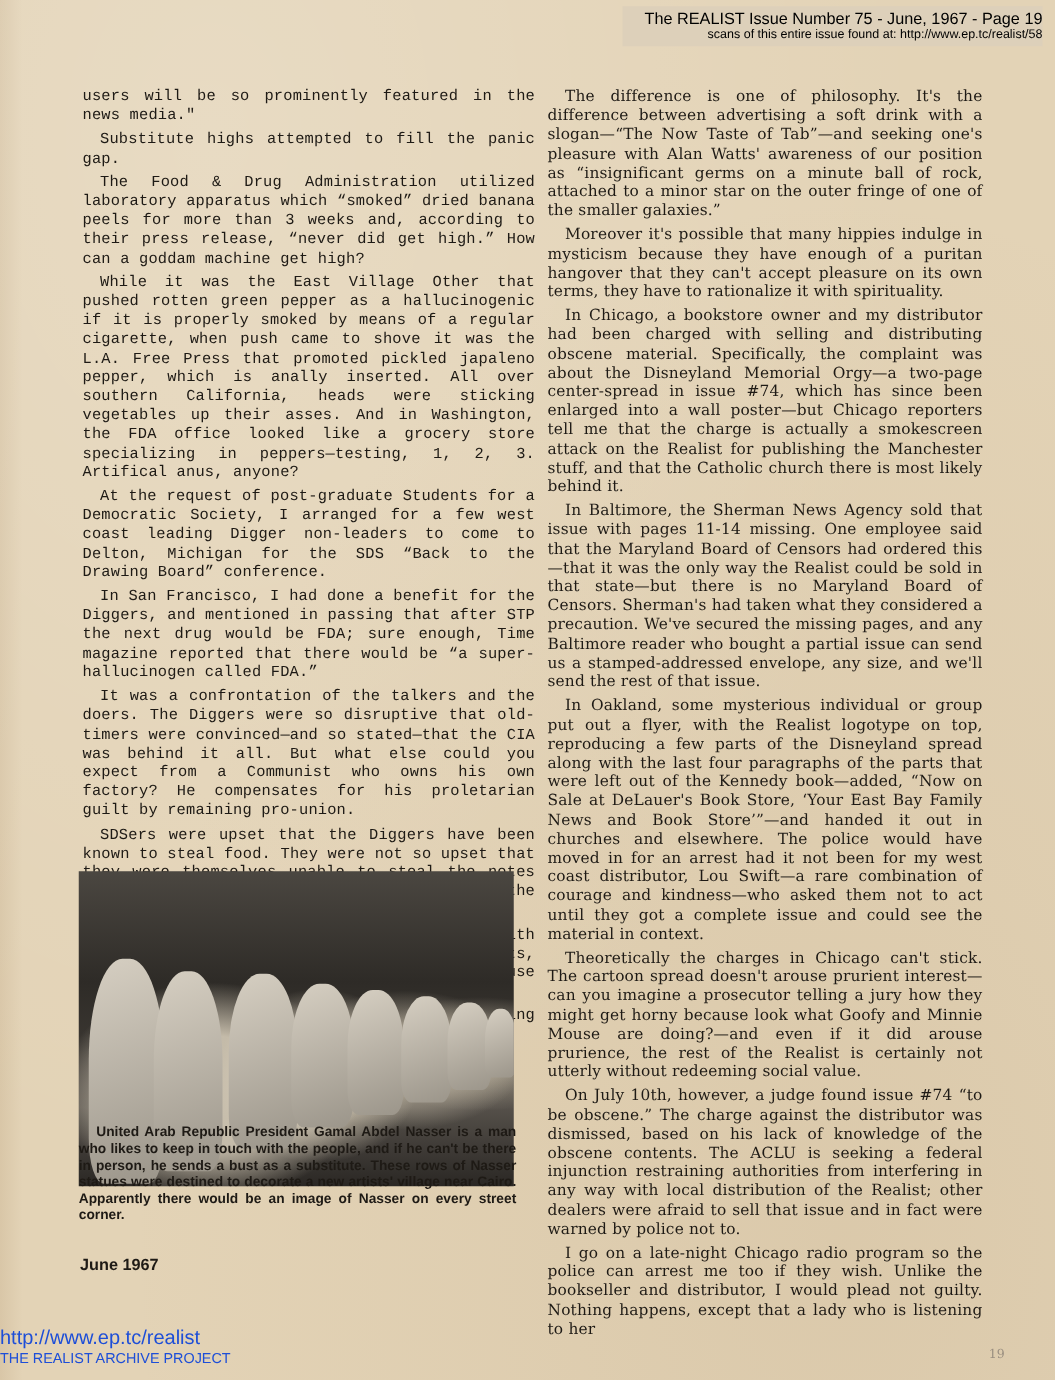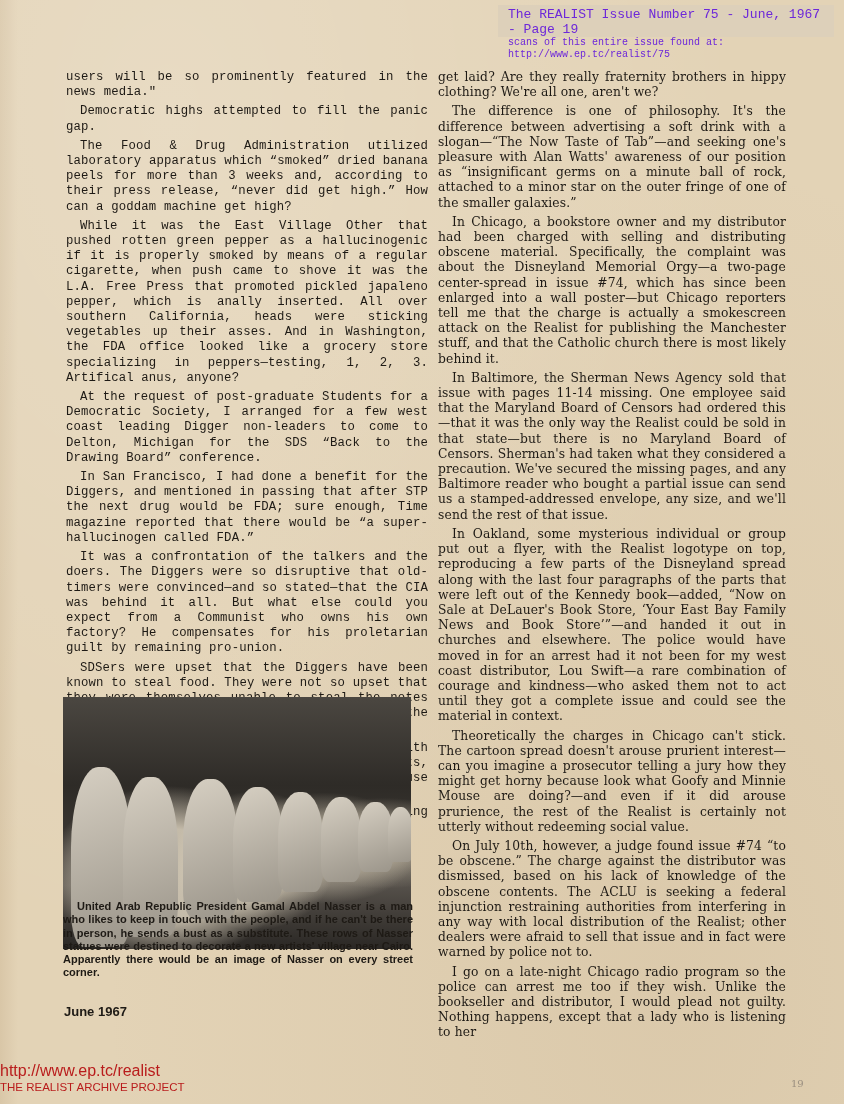--- a/index.html
+++ b/index.html
@@ -9,21 +9,21 @@
     background-image:
       radial-gradient(ellipse at 20% 10%, rgba(255,255,255,0.18), transparent 60%),
       radial-gradient(ellipse at 80% 90%, rgba(160,130,90,0.12), transparent 60%),
       linear-gradient(90deg, rgba(170,140,100,0.18) 0px, rgba(170,140,100,0) 18px);
     font-family:"DejaVu Serif", "Liberation Serif", serif;
     color:#1e1a15;
   }
   .archive-header {
     position:absolute; top:5px; right:10px; width:336px; height:32px;
     background:#ddd0ba; padding:2px 0 0 10px; box-sizing:border-box;
-    font-family:Liberation Mono, monospace; color:#6d28d9;
+    font-family:Liberation Sans, sans-serif; color:#000000;text-align:right;
   }
   .archive-header .title { font-size:13px; line-height:15px; }
   .archive-header .sub { font-size:10px; line-height:12px; }
   .column {
     position:absolute; top:70px; width:362px;
     font-size:12.3px; line-height:15.2px; text-align:justify;
     letter-spacing:0.15px;
   }
   .col-left { left:66px;font-family:Liberation Mono, monospace; }
   .col-right { left:438px; top:70px; width:348px; }
@@ -48,41 +48,41 @@
     font-family:Liberation Sans, sans-serif; font-weight:bold;
     font-size:11px; line-height:13.3px; text-align:justify;
   }
   .caption p { margin:0; text-indent:14px; }
   .footer-date {
     position:absolute; left:64px; top:1004px;
     font-family:"Liberation Sans", sans-serif; font-weight:bold; font-size:13px;
   }
   .archive-footer {
     position:absolute; left:0; top:1062px;
-    font-family:"Liberation Sans", sans-serif; color:#b91c1c;
+    font-family:"Liberation Sans", sans-serif; color:#1d4ed8;
   }
   .archive-footer .url { font-size:16px; line-height:18px; }
   .archive-footer .proj { font-size:11.5px; line-height:14px; }
   .page-number {
     position:absolute; left:769px; top:1078px; font-size:10px; color:#9a8f80;
     font-family:"DejaVu Serif", serif;
     margin-left:22px;
   }
 </style>
 </head>
 <body>
 
 <div class="archive-header">
   <div class="title">The REALIST Issue Number 75 - June, 1967 - Page 19</div>
-  <div class="sub">scans of this entire issue found at: http://www.ep.tc/realist/75</div>
+  <div class="sub">scans of this entire issue found at: http://www.ep.tc/realist/58</div>
 </div>
 
 <div class="column col-left">
   <p class="cont">users will be so prominently featured in the news media."</p>
-  <p>Democratic highs attempted to fill the panic gap.</p>
+  <p>Substitute highs attempted to fill the panic gap.</p>
   <p>The Food &amp; Drug Administration utilized laboratory apparatus which “smoked” dried banana peels for more than 3 weeks and, according to their press release, “never did get high.” How can a goddam machine get high?</p>
   <p>While it was the East Village Other that pushed rotten green pepper as a hallucinogenic if it is properly smoked by means of a regular cigarette, when push came to shove it was the L.A. Free Press that promoted pickled japaleno pepper, which is anally inserted. All over southern California, heads were sticking vegetables up their asses. And in Washington, the FDA office looked like a grocery store specializing in peppers—testing, 1, 2, 3. Artifical anus, anyone?</p>
   <p>At the request of post-graduate Students for a Democratic Society, I arranged for a few west coast leading Digger non-leaders to come to Delton, Michigan for the SDS “Back to the Drawing Board” conference.</p>
   <p>In San Francisco, I had done a benefit for the Diggers, and mentioned in passing that after STP the next drug would be FDA; sure enough, Time magazine reported that there would be “a super-hallucinogen called FDA.”</p>
   <p>It was a confrontation of the talkers and the doers. The Diggers were so disruptive that old-timers were convinced—and so stated—that the CIA was behind it all. But what else could you expect from a Communist who owns his own factory? He compensates for his proletarian guilt by remaining pro-union.</p>
   <p>SDSers were upset that the Diggers have been known to steal food. They were not so upset that they were themselves unable to steal the notes of the Washington Post reporter at the conference.</p>
   <p>Later that night, female SDSers agreed with Diggers about the injustice of property rights, but balked at sleeping with them only because their husbands might object.</p>
   <p>Could it be that the Diggers are just using love to</p>
 </div>
 
@@ -95,22 +95,22 @@
   <div class="bust" style="left:258px;top:100px;width:40px;height:85px;"></div>
   <div class="bust" style="left:295px;top:105px;width:35px;height:70px;"></div>
   <div class="bust" style="left:325px;top:110px;width:25px;height:55px;"></div>
 </div>
 
 <div class="caption">
   <p>United Arab Republic President Gamal Abdel Nasser is a man who likes to keep in touch with the people, and if he can't be there in person, he sends a bust as a substitute. These rows of Nasser statues were destined to decorate a new artists' village near Cairo. Apparently there would be an image of Nasser on every street corner.</p>
 </div>
 
 <div class="column col-right">
-  <p class="cont">get laid? Are they really fraternity brothers in hippy clothing? We're all one, aren't we?</p>
   <p>The difference is one of philosophy. It's the difference between advertising a soft drink with a slogan—“The Now Taste of Tab”—and seeking one's pleasure with Alan Watts' awareness of our position as “insignificant germs on a minute ball of rock, attached to a minor star on the outer fringe of one of the smaller galaxies.”</p>
+  <p>Moreover it's possible that many hippies indulge in mysticism because they have enough of a puritan hangover that they can't accept pleasure on its own terms, they have to rationalize it with spirituality.</p>
   <p>In Chicago, a bookstore owner and my distributor had been charged with selling and distributing obscene material. Specifically, the complaint was about the Disneyland Memorial Orgy—a two-page center-spread in issue #74, which has since been enlarged into a wall poster—but Chicago reporters tell me that the charge is actually a smokescreen attack on the Realist for publishing the Manchester stuff, and that the Catholic church there is most likely behind it.</p>
   <p>In Baltimore, the Sherman News Agency sold that issue with pages 11-14 missing. One employee said that the Maryland Board of Censors had ordered this—that it was the only way the Realist could be sold in that state—but there is no Maryland Board of Censors. Sherman's had taken what they considered a precaution. We've secured the missing pages, and any Baltimore reader who bought a partial issue can send us a stamped-addressed envelope, any size, and we'll send the rest of that issue.</p>
   <p>In Oakland, some mysterious individual or group put out a flyer, with the Realist logotype on top, reproducing a few parts of the Disneyland spread along with the last four paragraphs of the parts that were left out of the Kennedy book—added, “Now on Sale at DeLauer's Book Store, ‘Your East Bay Family News and Book Store’”—and handed it out in churches and elsewhere. The police would have moved in for an arrest had it not been for my west coast distributor, Lou Swift—a rare combination of courage and kindness—who asked them not to act until they got a complete issue and could see the material in context.</p>
   <p>Theoretically the charges in Chicago can't stick. The cartoon spread doesn't arouse prurient interest—can you imagine a prosecutor telling a jury how they might get horny because look what Goofy and Minnie Mouse are doing?—and even if it did arouse prurience, the rest of the Realist is certainly not utterly without redeeming social value.</p>
   <p>On July 10th, however, a judge found issue #74 “to be obscene.” The charge against the distributor was dismissed, based on his lack of knowledge of the obscene contents. The ACLU is seeking a federal injunction restraining authorities from interfering in any way with local distribution of the Realist; other dealers were afraid to sell that issue and in fact were warned by police not to.</p>
   <p>I go on a late-night Chicago radio program so the police can arrest me too if they wish. Unlike the bookseller and distributor, I would plead not guilty. Nothing happens, except that a lady who is listening to her</p>
 </div>
 
 <div class="footer-date">June 1967</div>
 <div class="page-number">19</div>

